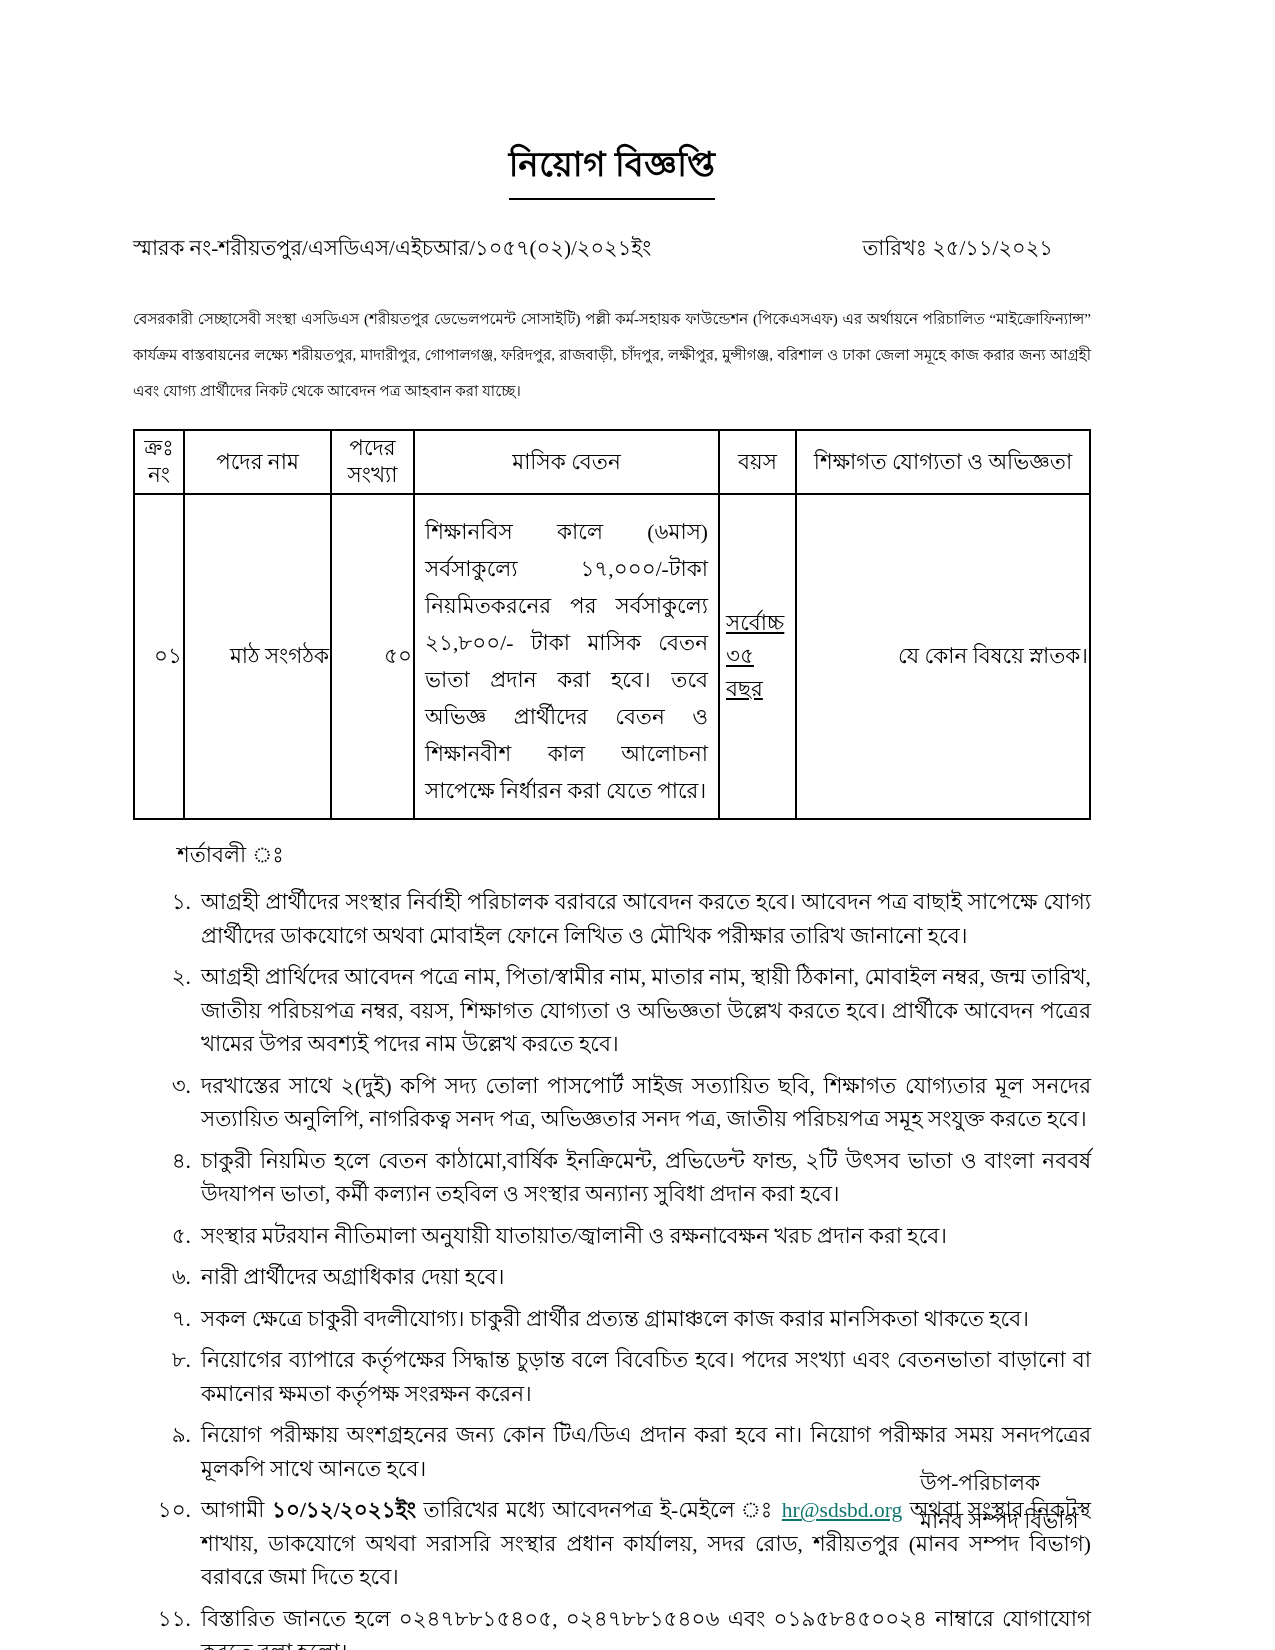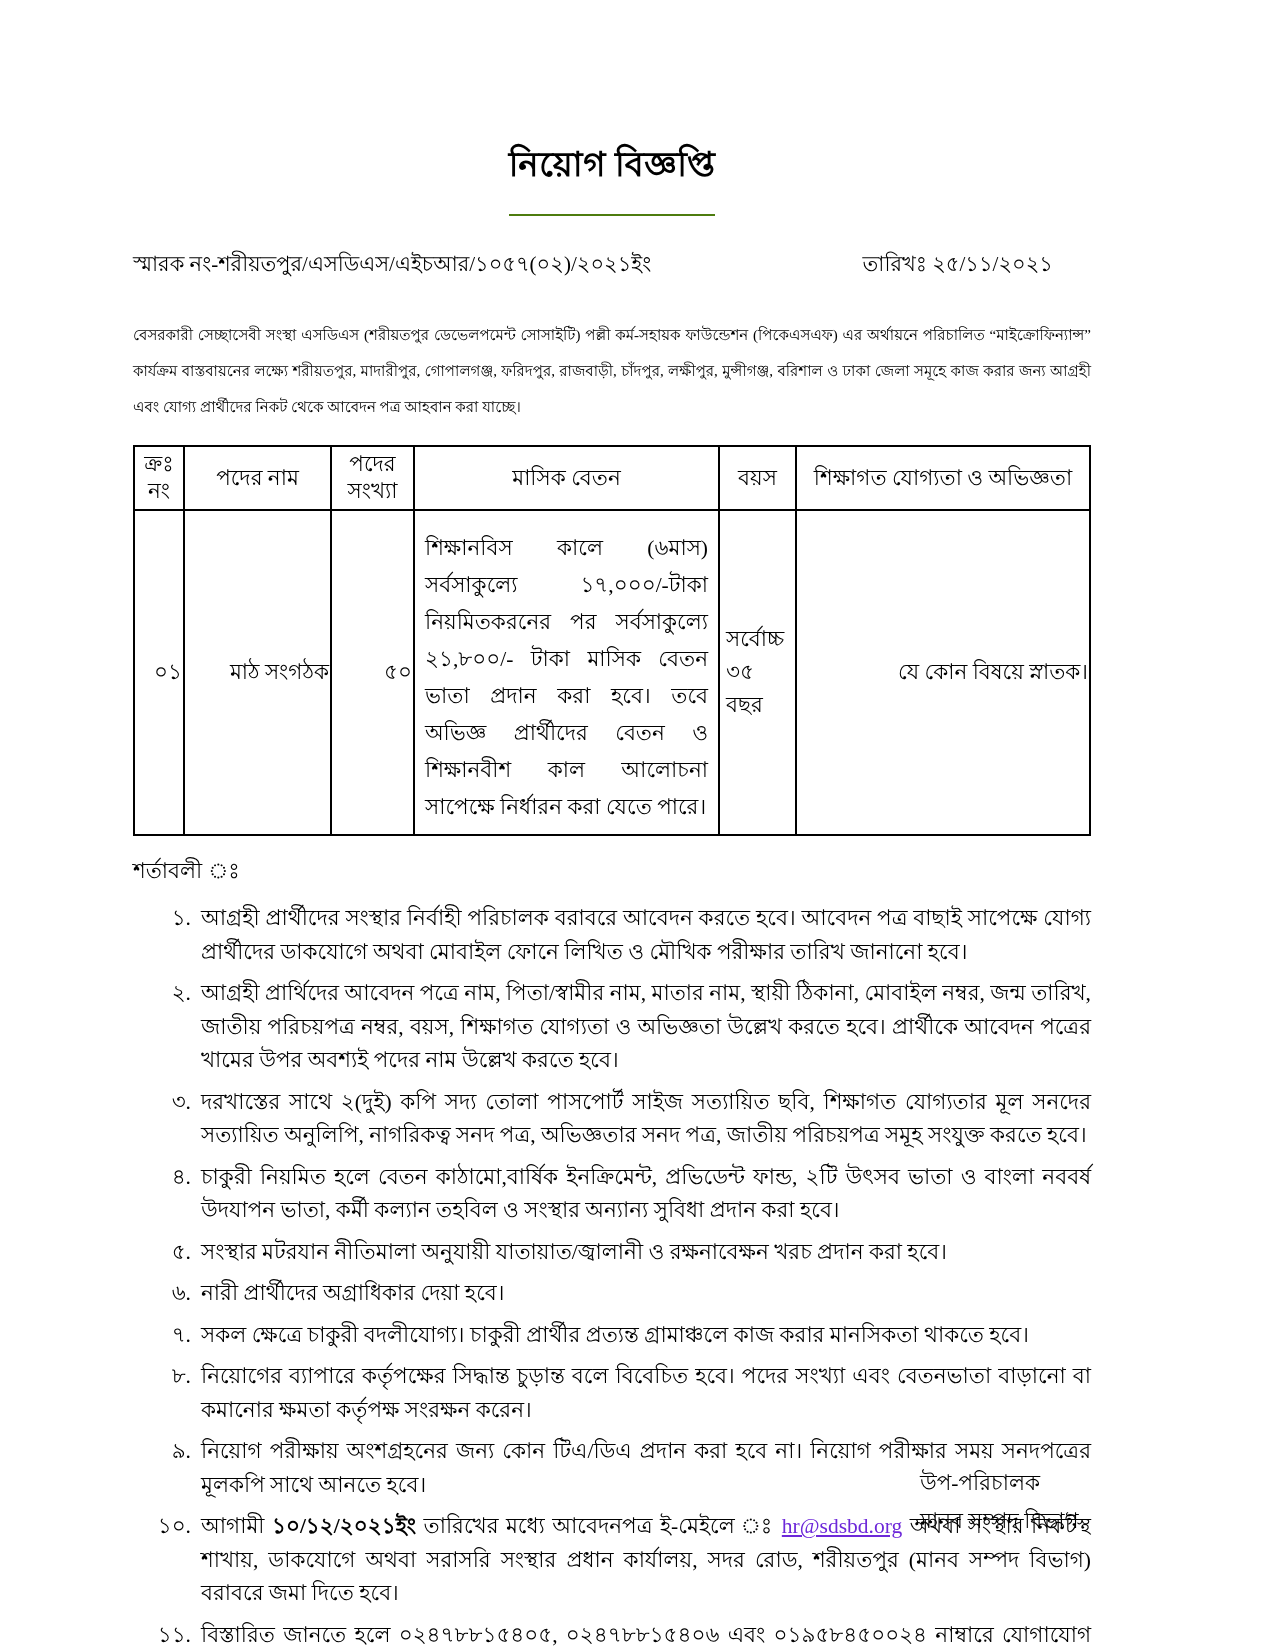--- a/index.html
+++ b/index.html
@@ -25,22 +25,22 @@
     width: 958px;
   }
   .doc-title-wrap {
     text-align: center;
     padding-top: 138px;
   }
   .doc-title {
     display: inline-block;
     font-size: 34px;
     font-weight: bold;
-    border-bottom: 2px solid #4d7c0f;
-    padding-bottom: 19px;
+    border-bottom: 2px solid #000000;
+    padding-bottom: 3px;
     letter-spacing: 0.5px;
   }
   .memo-row {
     display: flex;
     justify-content: space-between;
     align-items: baseline;
     margin-top: 32px;
     font-size: 21px;
   }
   .memo-date { padding-right: 38px; }
@@ -78,24 +78,26 @@
   td.cell-salary {
     text-align: justify;
     padding: 19px 10px 8px 10px;
     line-height: 37px;
     vertical-align: top;
   }
   td.cell-age {
     text-align: left;
     padding: 8px 6px;
     line-height: 33px;
+    text-decoration: underline;
   }
   .conditions-heading {
     margin-top: 18px;
     font-size: 21.5px;
+    margin-left: 44px;
   }
   .cond-list {
     margin-top: 12px;
   }
   .cond-item {
     display: flex;
     font-size: 21.5px;
     line-height: 33.5px;
     margin-bottom: 8px;
   }
@@ -104,21 +106,21 @@
     text-align: right;
     padding-right: 10px;
     box-sizing: border-box;
   }
   .cond-text {
     flex: 1;
     text-align: justify;
   }
   .bold-inline { font-weight: bold; }
   a.email-link {
-    color: #6d28d9;
+    color: #0f766e;
     text-decoration: underline;
     cursor: pointer;
     font-family: "Liberation Serif", "DejaVu Serif", serif;
   }
   .signature {
     position: absolute;
     left: 920px;
     top: 1464px;
     font-size: 21.5px;
     line-height: 38px;

